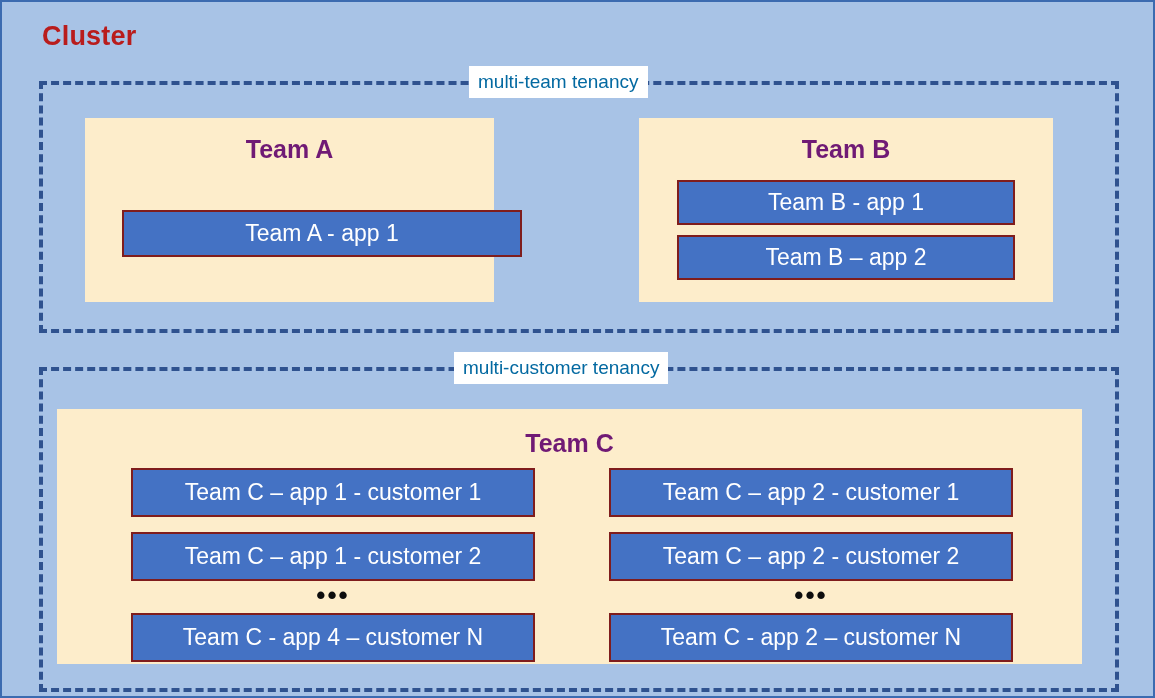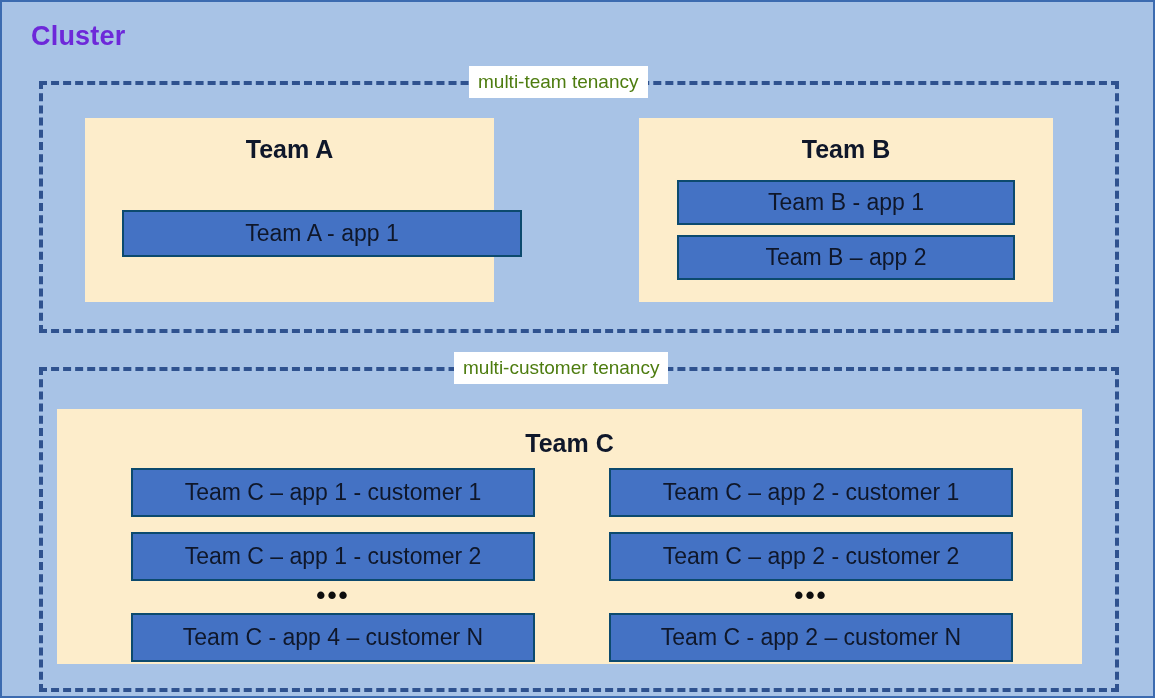--- a/index.html
+++ b/index.html
@@ -17,25 +17,25 @@
     height: 698px;
     background: #A8C3E6;
     box-sizing: border-box;
     border: 2px solid #3C6BB0;
     overflow: hidden;
   }
 
   
   .cluster-title {
     position: absolute;
-    left: 29px;
+    left: 40px;
     top: 19px;
     font-size: 27px;
     font-weight: bold;
-    color: #6d28d9;
+    color: #b91c1c;
     letter-spacing: 0.2px;
     white-space: nowrap;
   }
 
   
   .zone {
     position: absolute;
     border: 4px dashed #2F528F;
     box-sizing: border-box;
     background: transparent;
@@ -49,21 +49,21 @@
   #zone-multi-customer {
     left: 37px;
     top: 365px;
     width: 1080px;
     height: 325px;
   }
 
   .zone-label {
     position: absolute;
     background: #ffffff;
-    color: #4d7c0f;
+    color: #0369a1;
     font-size: 19px;
     line-height: 1.0;
     padding: 6px 9px 7px 9px;
     white-space: nowrap;
     text-align: center;
   }
   #label-multi-team {
     left: 467px;
     top: 64px;
   }
@@ -94,33 +94,33 @@
     left: 55px;
     top: 407px;
     width: 1025px;
     height: 255px;
   }
 
   .team-title {
     text-align: center;
     font-size: 25px;
     font-weight: bold;
-    color: #0f172a;
+    color: #701a75;
     white-space: nowrap;
   }
   #team-a-box .team-title { margin-top: 17px; }
   #team-b-box .team-title { margin-top: 17px; }
   #team-c-box .team-title { margin-top: 20px; }
 
   
   .app-box {
     background: #4472C4;
-    border: 2px solid #0c4a6e;
-    box-sizing: border-box;
-    color: #0f172a;
+    border: 2px solid #7f1d1d;
+    box-sizing: border-box;
+    color: #ffffff;
     font-size: 23px;
     display: flex;
     align-items: center;
     justify-content: center;
     white-space: nowrap;
   }
 
   
   #team-a-apps {
     position: absolute;

